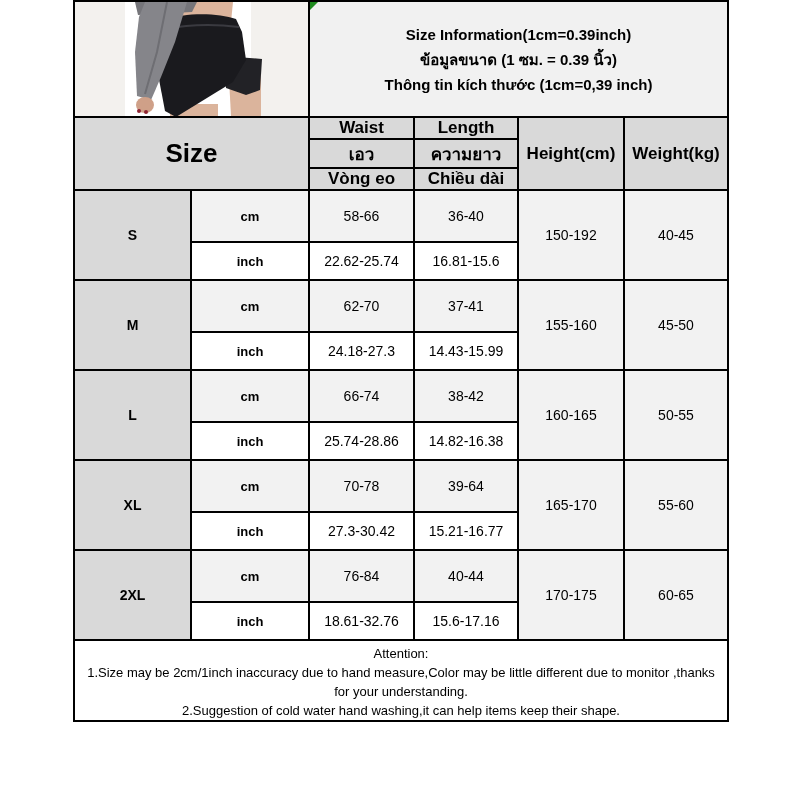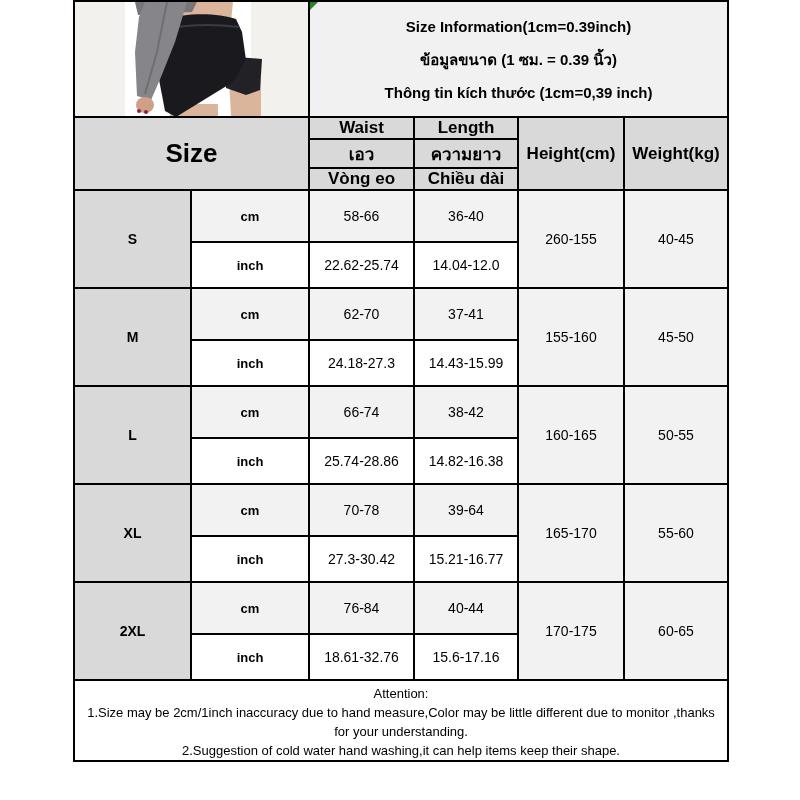--- a/index.html
+++ b/index.html
@@ -12,31 +12,31 @@
   .sheet{position:absolute; left:73px; top:0; width:656px;}
   table{border-collapse:collapse; table-layout:fixed; width:654px;}
   td{border:2px solid var(--border); text-align:center; vertical-align:middle;
      font-size:14px; overflow:hidden;}
   
   tr.r-top{height:114px;}
   td.photo-cell{padding:0; background:#f3f1ee;}
   td.photo-cell svg{display:block; width:100%; height:114px;}
   td.info-cell{background:var(--info-fill); position:relative;}
   .info-lines{display:flex; flex-direction:column; justify-content:center;
-    gap:12px; height:100%;}
+    gap:4px; height:100%;}
   .info-lines div{font-weight:bold; font-size:15px; line-height:21px;}
   .flag{position:absolute; top:0; left:0; width:0; height:0;
     border-top:8px solid var(--flag-green); border-right:8px solid transparent;}
   
   tr.r-h{height:21px;}
   td.head{background:var(--header-fill); font-weight:bold; font-size:17px;}
   td.size-head{background:var(--header-fill); font-weight:bold; font-size:26px;}
   
   tr.r-cm{height:52px;}
-  tr.r-inch{height:46px;}
+  tr.r-inch{height:38px;}
   td.size-cell{background:var(--header-fill); font-weight:bold; font-size:14px;}
   td.unit{font-weight:bold; font-size:13px;}
   td.tint{background:var(--tint-fill);}
   td.plain{background:var(--white);}
   
   tr.r-foot{height:80px;}
   td.foot{background:var(--white); vertical-align:top; padding:3px 6px 0;
     font-size:13px; line-height:19px;margin-left:16px;}
 </style>
 </head>
@@ -105,27 +105,27 @@
   <tr class="r-h">
     <td class="head">Vòng eo</td>
     <td class="head">Chiều dài</td>
   </tr>
 
   <tr class="r-cm">
     <td class="size-cell" rowspan="2">S</td>
     <td class="unit tint">cm</td>
     <td class="tint">58-66</td>
     <td class="tint">36-40</td>
-    <td class="tint" rowspan="2">260-155</td>
+    <td class="tint" rowspan="2">150-192</td>
     <td class="tint" rowspan="2">40-45</td>
   </tr>
   <tr class="r-inch">
     <td class="unit plain">inch</td>
     <td class="plain">22.62-25.74</td>
-    <td class="plain">14.04-12.0</td>
+    <td class="plain">16.81-15.6</td>
   </tr>
 
   <tr class="r-cm">
     <td class="size-cell" rowspan="2">M</td>
     <td class="unit tint">cm</td>
     <td class="tint">62-70</td>
     <td class="tint">37-41</td>
     <td class="tint" rowspan="2">155-160</td>
     <td class="tint" rowspan="2">45-50</td>
   </tr>

